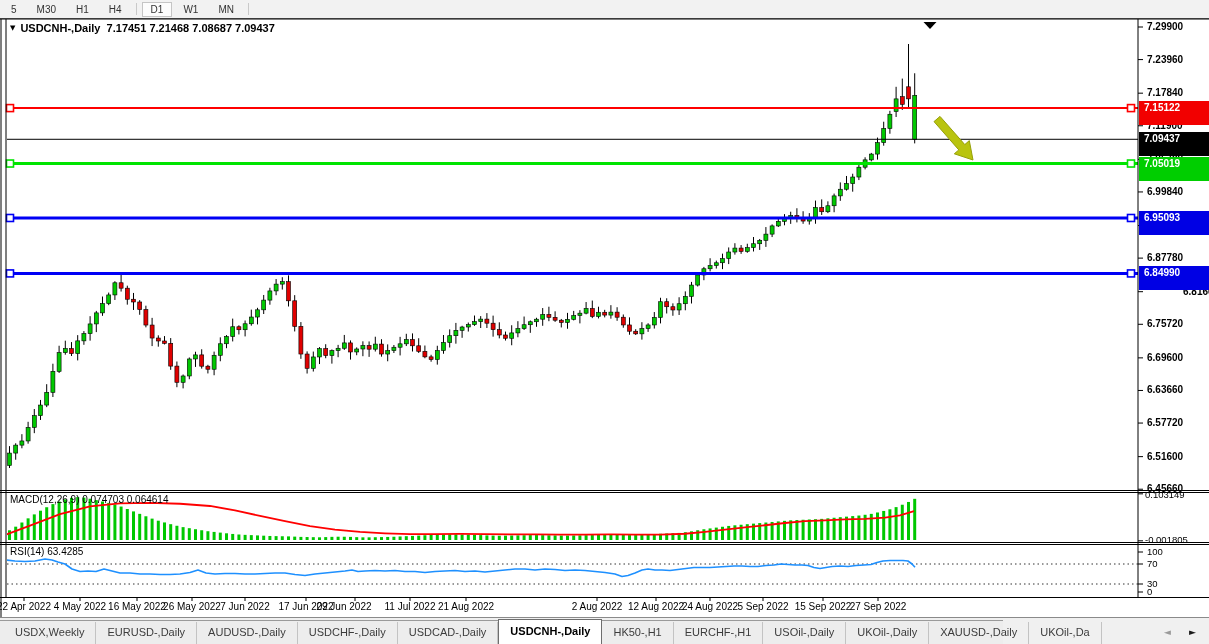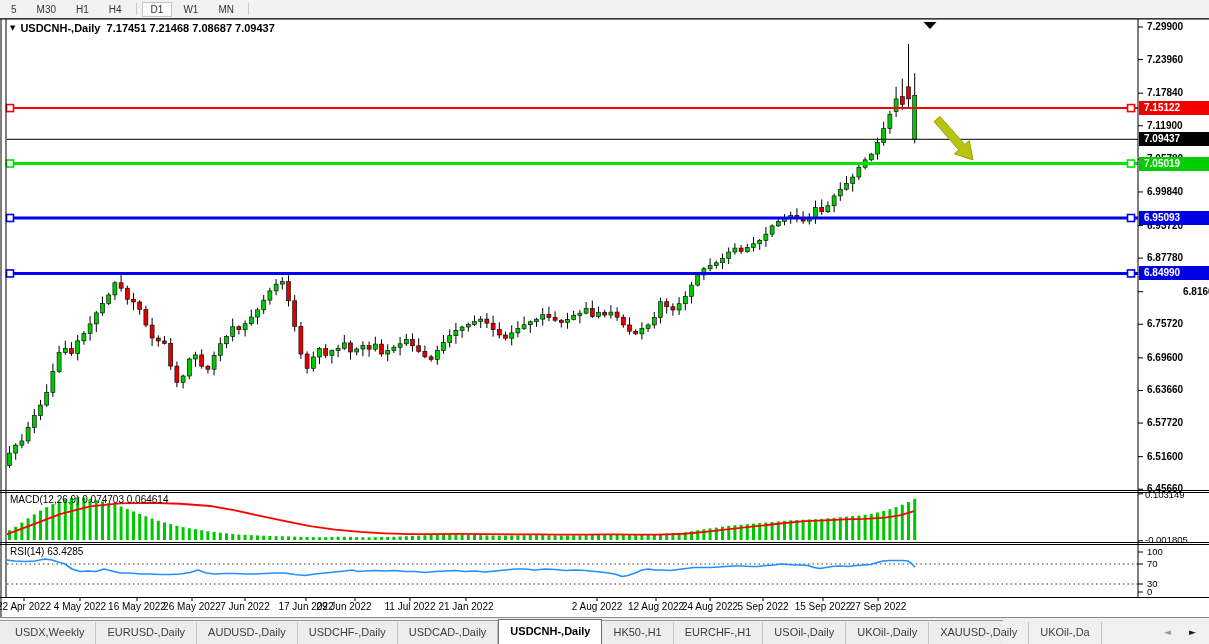--- a/index.html
+++ b/index.html
@@ -12,21 +12,21 @@
   .tf.active{background:#fcfcfc;border:1px solid #c5c5c5}
   .tf-sep{width:1px;height:12px;background:#c9c9c9;margin:0 4px}
   
   #chartwin{position:absolute;left:0;top:18px;width:1209px;height:600px;background:#fff;
             border-top:1px solid #777;box-sizing:border-box}
   #overlay{position:absolute;left:0;top:0;width:1209px;height:644px}
   #title{position:absolute;left:10px;top:22px;font-size:11px;font-weight:bold;color:#000;white-space:nowrap}
   #title .dd{font-family:"DejaVu Sans",sans-serif;font-size:7px;vertical-align:2px;margin-right:5px}
   .axis-tick{position:absolute;left:1147px;width:60px;height:12px;line-height:12px;
              font-size:10px;font-weight:bold;color:#000;white-space:nowrap}
-  .price-box{position:absolute;left:1139px;width:70px;height:14px;line-height:14px;color:#fff;
+  .price-box{position:absolute;left:1139px;width:70px;height:24px;line-height:14px;color:#fff;
              font-size:10px;font-weight:bold;padding-left:5px;box-sizing:border-box;white-space:nowrap}
   .ind-label{position:absolute;font-size:10px;color:#000;white-space:nowrap}
   .macd-axis{position:absolute;left:1145px;font-size:9.5px;color:#000;white-space:nowrap}
   .rsi-axis{position:absolute;left:1147px;font-size:9.5px;color:#000;white-space:nowrap}
   .date-label{position:absolute;top:601px;font-size:10px;color:#000;transform:translateX(-50%);white-space:nowrap}
   .sep2{position:absolute;left:0;width:1209px;height:3px;background:#fff;
         border-top:1px solid #000;border-bottom:1px solid #000;box-sizing:border-box}
   .hline1{position:absolute;left:0;width:1209px;height:1px;background:#000}
   
   #tabbar{position:absolute;left:0;top:620px;width:1003px;height:24px;background:#ededed;
@@ -628,19 +628,19 @@
 <div class="rsi-axis" style="top: 578px;">30</div>
 <div class="rsi-axis" style="top: 586px;">0</div>
 <div class="date-label" style="left: 24px;">22 Apr 2022</div>
 <div class="date-label" style="left: 80px;">4 May 2022</div>
 <div class="date-label" style="left: 137px;">16 May 2022</div>
 <div class="date-label" style="left: 192px;">26 May 2022</div>
 <div class="date-label" style="left: 245px;">7 Jun 2022</div>
 <div class="date-label" style="left: 306px;">17 Jun 2022</div>
 <div class="date-label" style="left: 344px;">29 Jun 2022</div>
 <div class="date-label" style="left: 410px;">11 Jul 2022</div>
-<div class="date-label" style="left: 466px;">21 Jan 2022</div>
+<div class="date-label" style="left: 466px;">21 Aug 2022</div>
 <div class="date-label" style="left: 597px;">2 Aug 2022</div>
 <div class="date-label" style="left: 656px;">12 Aug 2022</div>
 <div class="date-label" style="left: 710px;">24 Aug 2022</div>
 <div class="date-label" style="left: 763px;">5 Sep 2022</div>
 <div class="date-label" style="left: 823px;">15 Sep 2022</div>
 <div class="date-label" style="left: 878px;">27 Sep 2022</div>
 
 </body></html>

